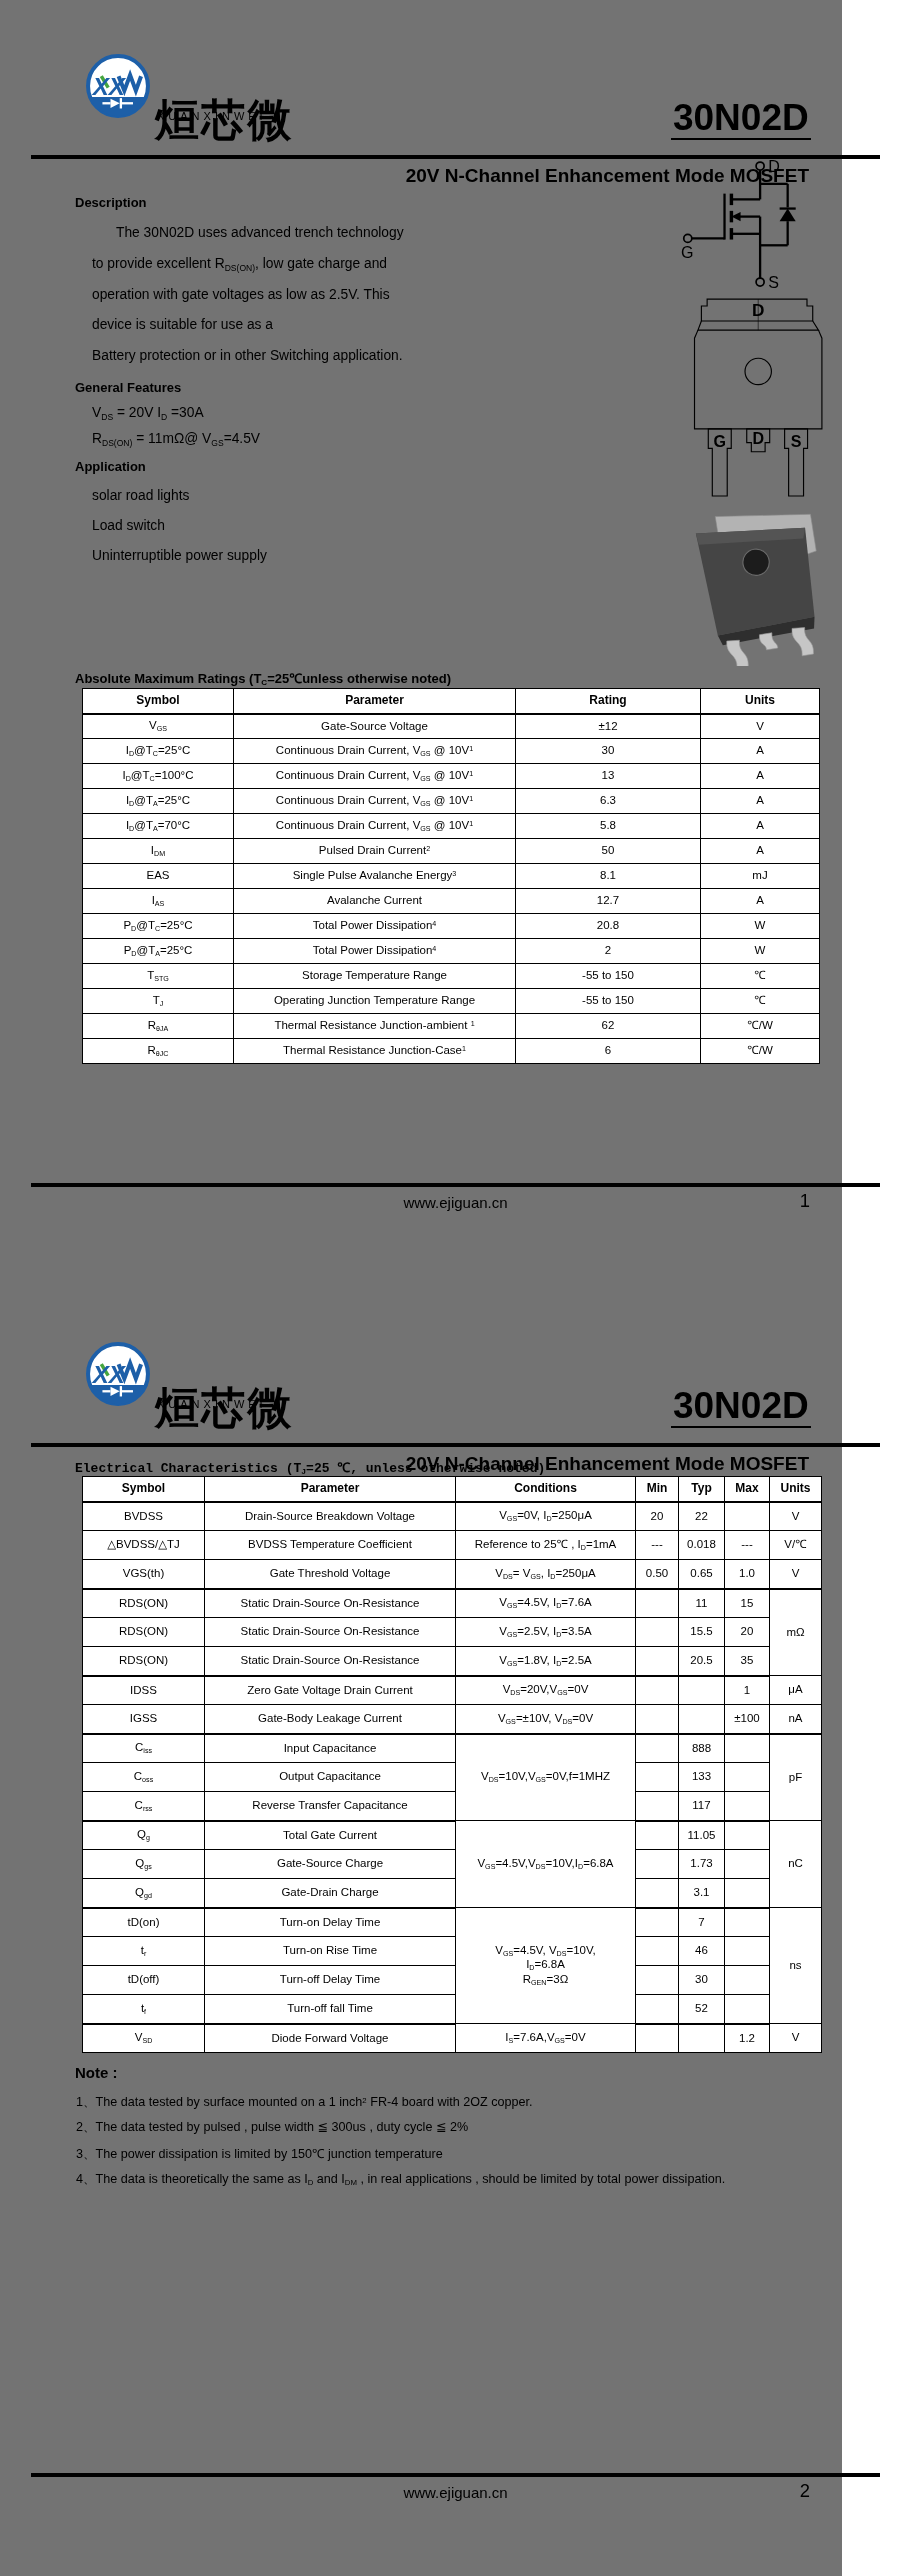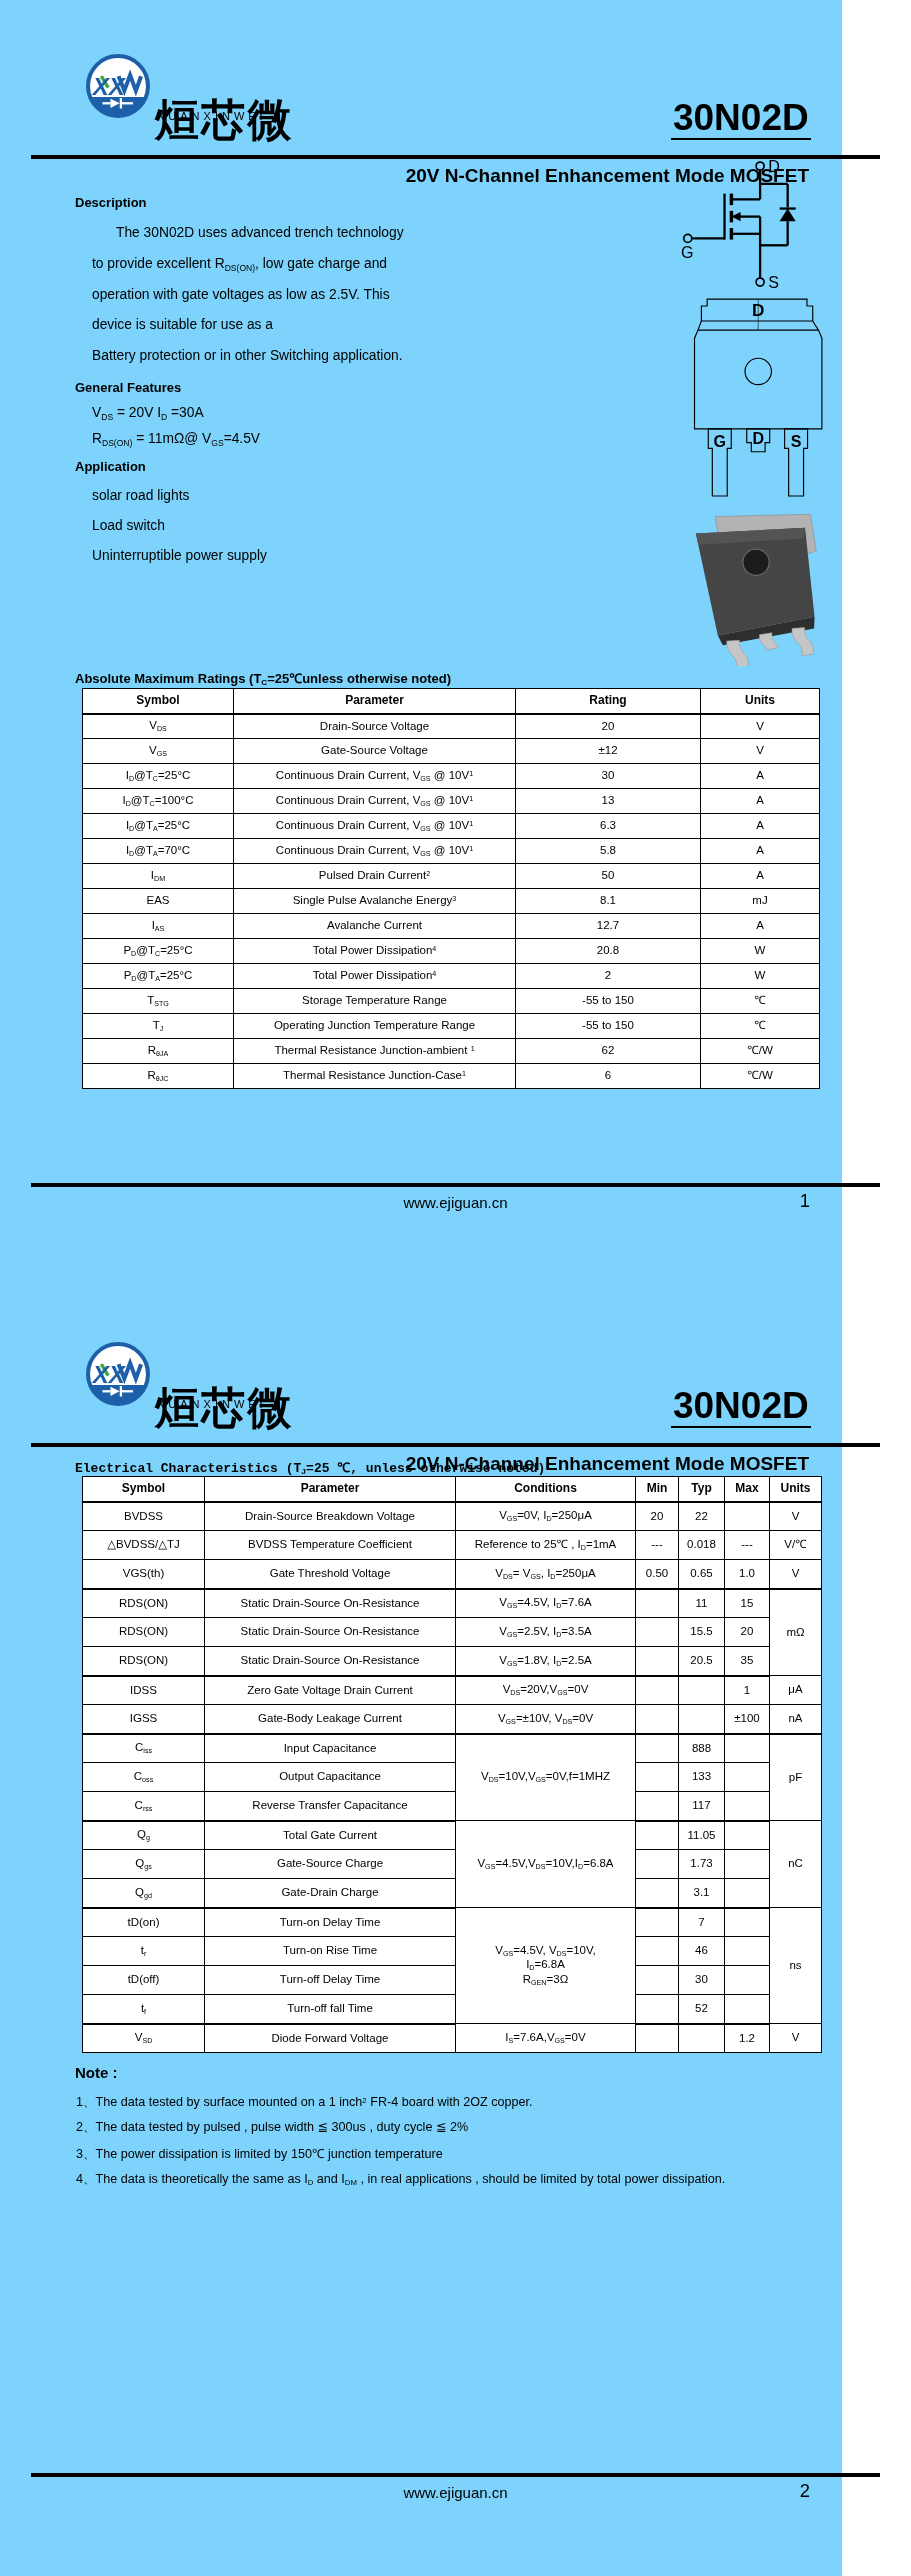--- a/index.html
+++ b/index.html
@@ -1,18 +1,18 @@
 <!DOCTYPE html>
 <html style="font-size:9.2px"><head>
 <meta charset="utf-8">
 <style>
   html,body{margin:0;padding:0;background:#fff;}
   .sheet{position:relative;width:911px;height:2576px;background:#fff;
          font-family:"Liberation Sans",sans-serif;color:#000;overflow:hidden;}
-  .page{position:absolute;left:0;width:842px;height:1288px;background:#7dd3fc;}
+  .page{position:absolute;left:0;width:842px;height:1288px;background:#737373;}
   #page1{top:0;} #page2{top:1288px;}
   .abs{position:absolute;}
   sub{font-size:62%;vertical-align:-0.3em;}
   sup{font-size:62%;vertical-align:0.45em;}
 
   
   .brand-cn{font-size:44px;font-weight:700;letter-spacing:2.3px;line-height:1;margin-top:43px;}
   .brand-en{font-size:11px;letter-spacing:4px;font-weight:500;}
   .part-title{font-size:37px;font-weight:bold;line-height:1.02;border-bottom:2.9px solid #000;padding:0 2.3px 1.1px 2.3px;margin-left:44px;}
   .rule{background:#000;height:4px;}
@@ -152,26 +152,20 @@
           <col style="width:119px">
         </colgroup>
       <tbody>
           <tr class="hdr group-end">
         <th>Symbol</th>
         <th>Parameter</th>
         <th>Rating</th>
         <th>Units</th>
       </tr>
       <tr>
-            <td>V<sub>DS</sub></td>
-            <td>Drain-Source Voltage</td>
-            <td>20</td>
-            <td>V</td>
-          </tr>
-      <tr>
             <td>V<sub>GS</sub></td>
             <td>Gate-Source Voltage</td>
             <td>±12</td>
             <td>V</td>
           </tr>
       <tr>
             <td>I<sub>D</sub>@T<sub>C</sub>=25°C</td>
             <td>Continuous Drain Current, V<sub>GS</sub> @ 10V<sup>1</sup></td>
             <td>30</td>
             <td>A</td>

